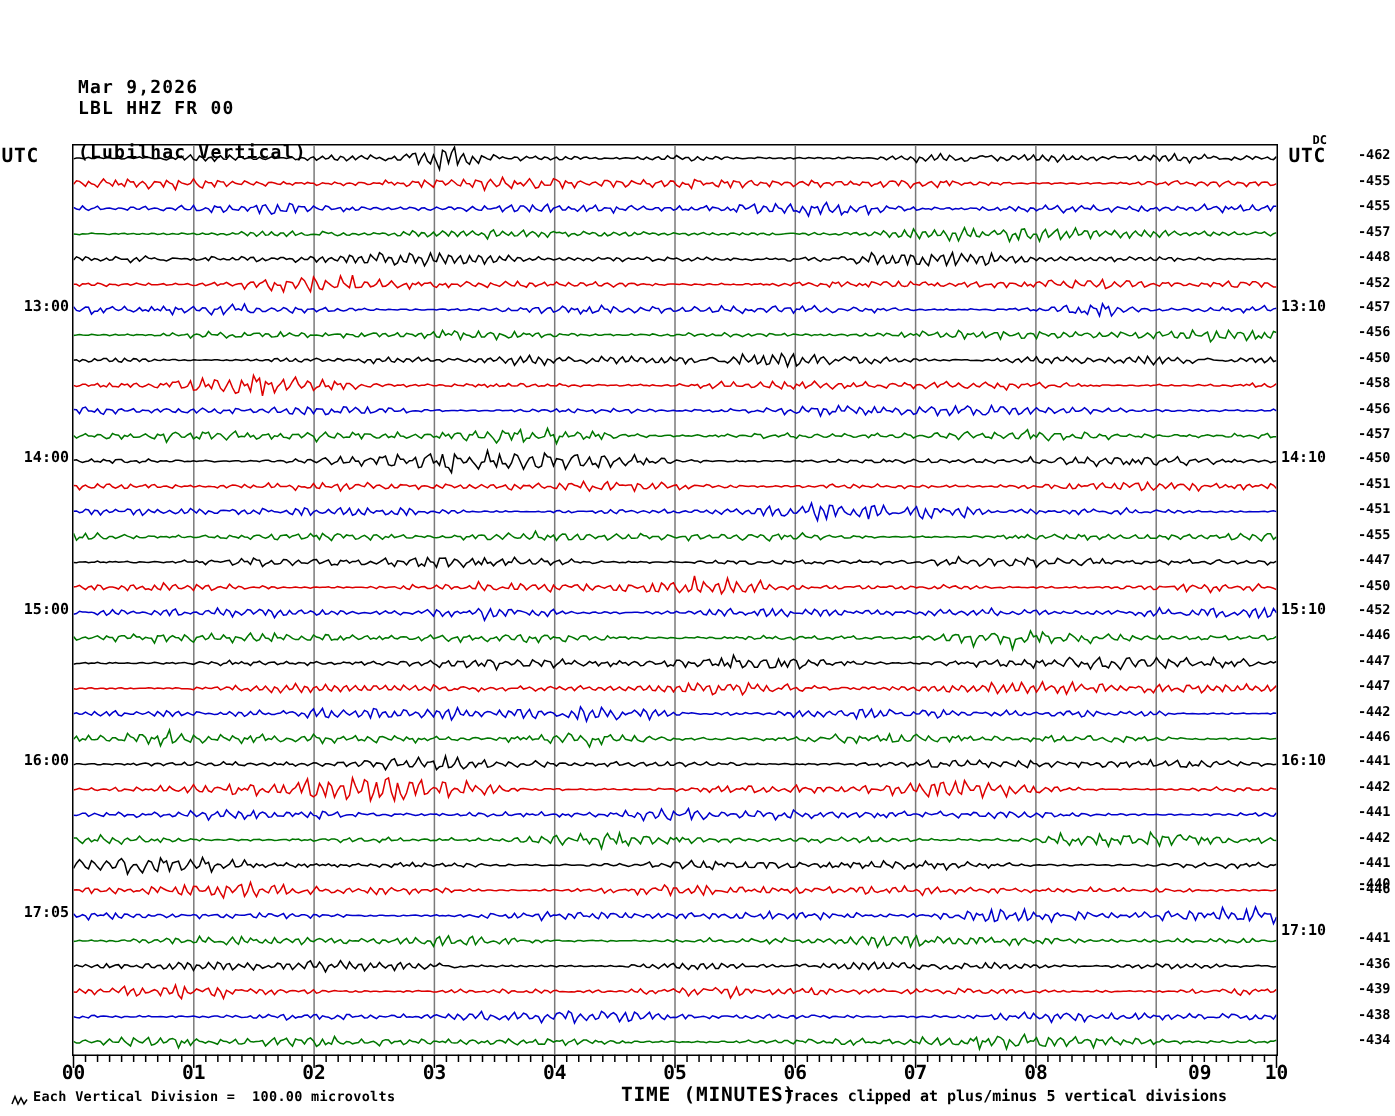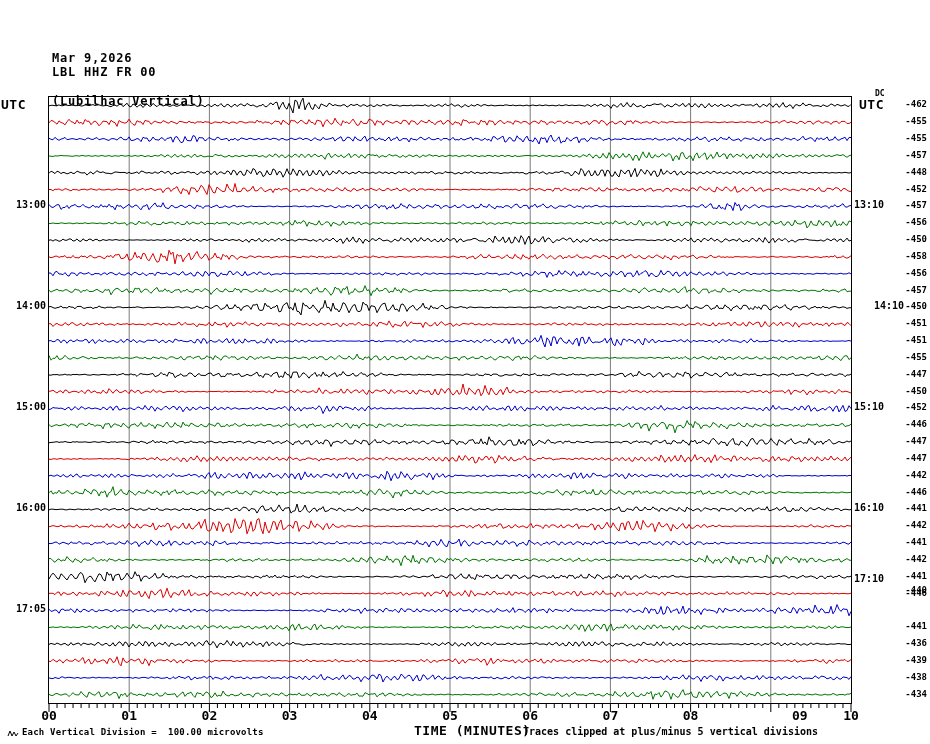--- a/index.html
+++ b/index.html
@@ -86,24 +86,24 @@
 
   <div id="hour-labels-left">
       <div class="hour-label left" style="top: 198.4px;">13:00</div>
       <div class="hour-label left" style="top: 299.4px;">14:00</div>
       <div class="hour-label left" style="top: 400.4px;">15:00</div>
       <div class="hour-label left" style="top: 501.4px;">16:00</div>
       <div class="hour-label left" style="top: 602.4px;">17:05</div>
     </div>
   <div id="hour-labels-right">
       <div class="hour-label right" style="top: 198.4px;">13:10</div>
-      <div class="hour-label right" style="top: 299.4px; text-align: right;">14:10</div>
+      <div class="hour-label right" style="top: 299.4px;">14:10</div>
       <div class="hour-label right" style="top: 400.4px;">15:10</div>
       <div class="hour-label right" style="top: 501.4px;">16:10</div>
-      <div class="hour-label right" style="top: 572px;">17:10</div>
+      <div class="hour-label right" style="top: 614px;">17:10</div>
     </div>
   <div id="dc-values">
       <div class="dc-value" style="top: 99.4px;">-462</div>
       <div class="dc-value" style="top: 116.233px;">-455</div>
       <div class="dc-value" style="top: 133.067px;">-455</div>
       <div class="dc-value" style="top: 149.9px;">-457</div>
       <div class="dc-value" style="top: 166.733px;">-448</div>
       <div class="dc-value" style="top: 183.567px;">-452</div>
       <div class="dc-value" style="top: 200.4px;">-457</div>
       <div class="dc-value" style="top: 217.233px;">-456</div>

